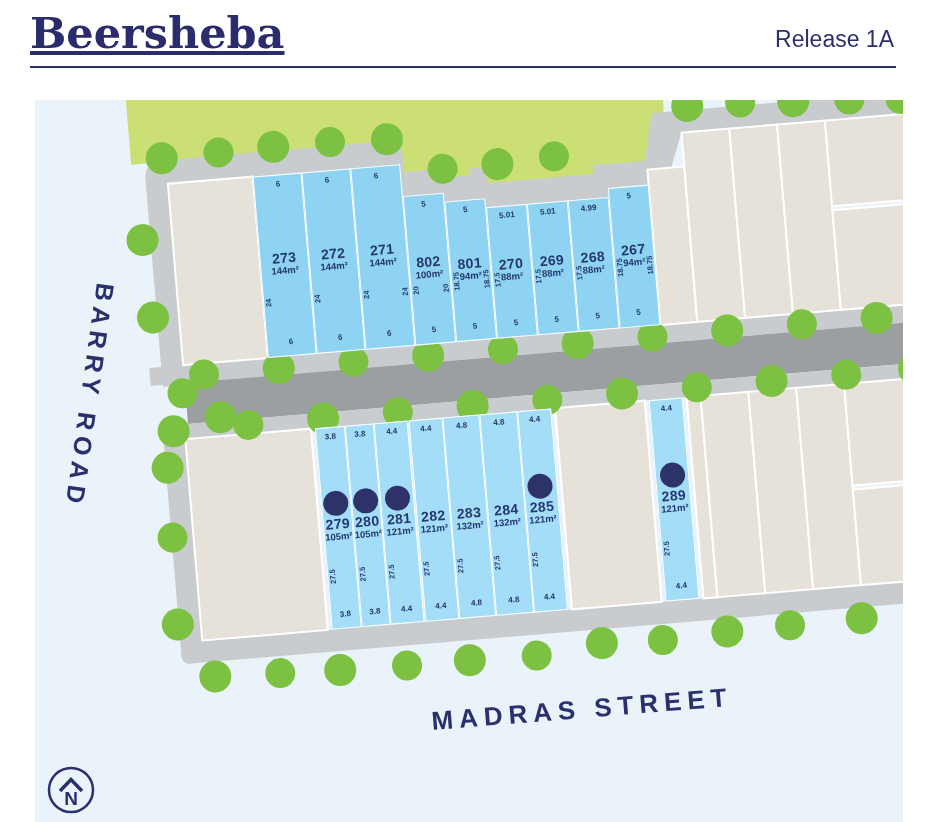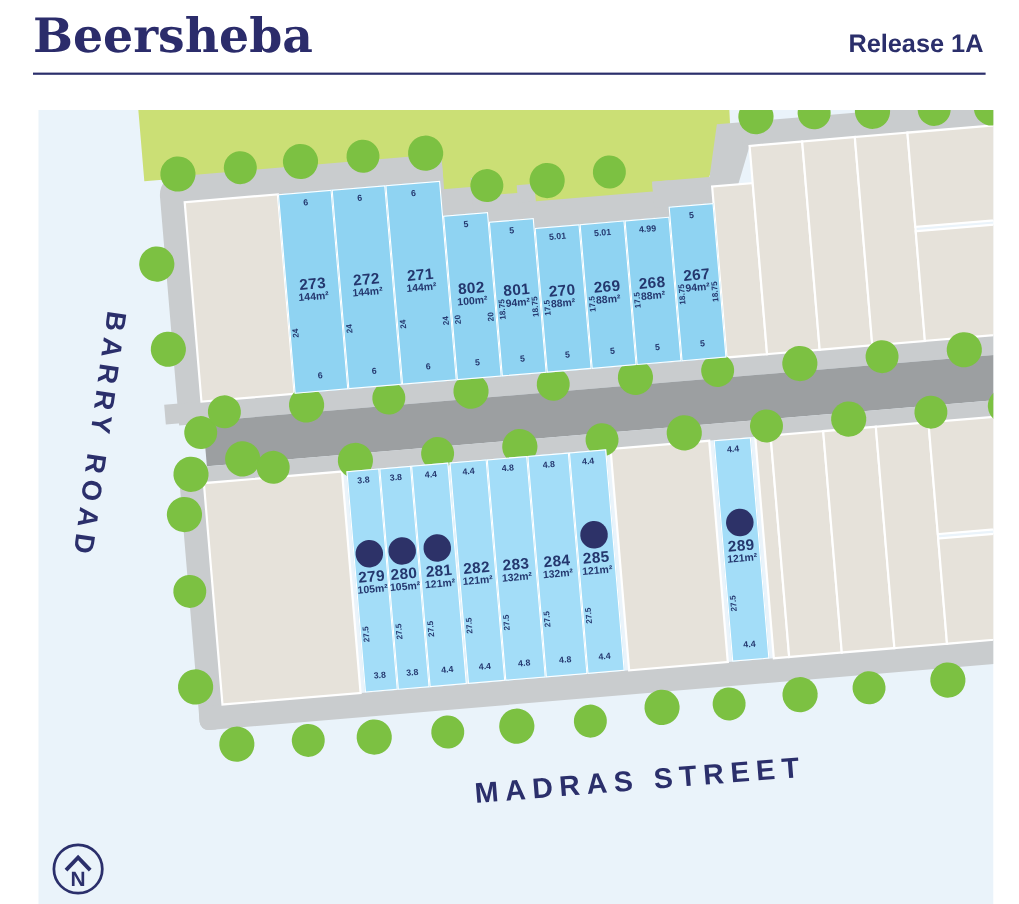--- a/index.html
+++ b/index.html
@@ -1,21 +1,21 @@
 <!DOCTYPE html>
 <html><head>
 <meta charset="utf-8">
 <style>
   html,body{margin:0;padding:0;}
   body{width:926px;height:822px;position:relative;background:#ffffff;overflow:hidden;
        font-family:"Liberation Sans", sans-serif;}
   
   #title{position:absolute;left:30px;top:8px;font-family:"DejaVu Serif",serif;
-         font-weight:bold;font-size:43px;color:#2B2C6B;letter-spacing:0px;}
-  #release{position:absolute;right:32px;top:26px;font-size:23px;font-weight:bold;color:#2B2F6B;text-align:center;}
+         font-weight:bold;font-size:43px;color:#2B2C6B;letter-spacing:0px;text-decoration:underline;}
+  #release{position:absolute;right:32px;top:26px;font-size:23px;font-weight:normal;color:#2B2F6B;text-align:center;}
   #rule{position:absolute;left:30px;right:30px;top:66px;height:2px;background:#2B2F6B;}
   
   #map{position:absolute;left:35px;top:100px;width:868px;height:722px;
        background:#EAF3FA;overflow:hidden;}
   #plan{position:absolute;left:-5px;top:-5px;width:900px;height:660px;
         transform:rotate(-4.8deg);transform-origin:0 0;}
   #plan svg{position:absolute;left:0;top:0;}
   #lots-layer{position:absolute;left:0;top:0;width:900px;height:660px;}
   .lot{position:absolute;border:1.5px solid #ffffff;box-sizing:border-box;color:#24376E;}
   .dim{position:absolute;left:0;right:0;text-align:center;font-size:8px;font-weight:bold;

